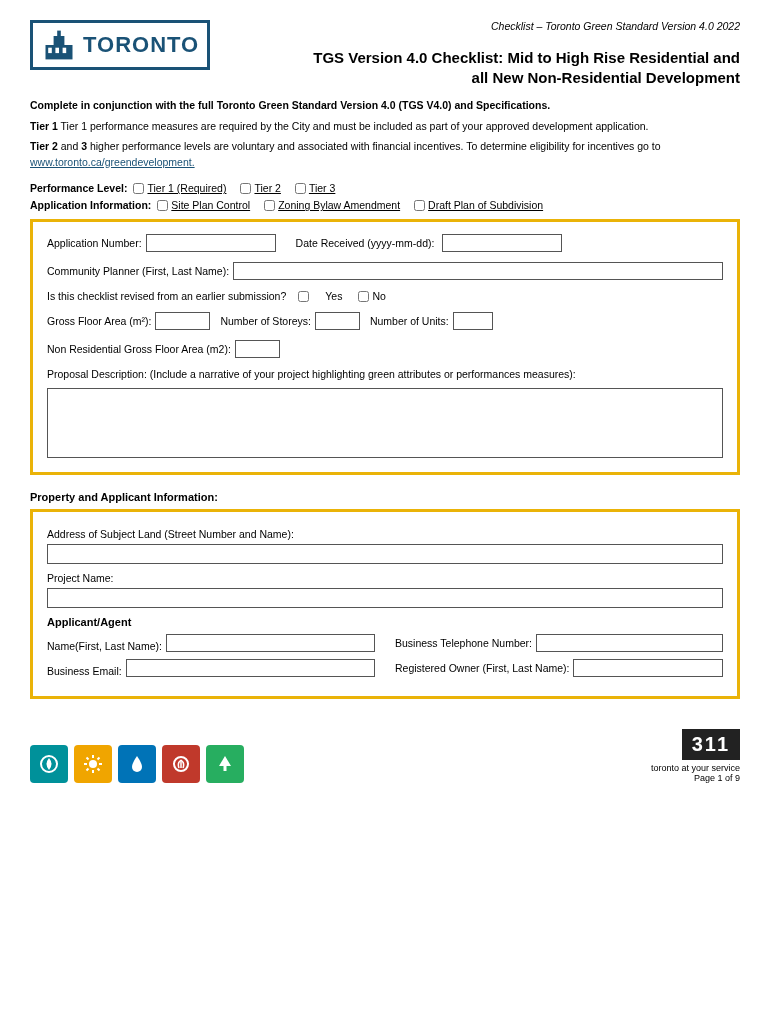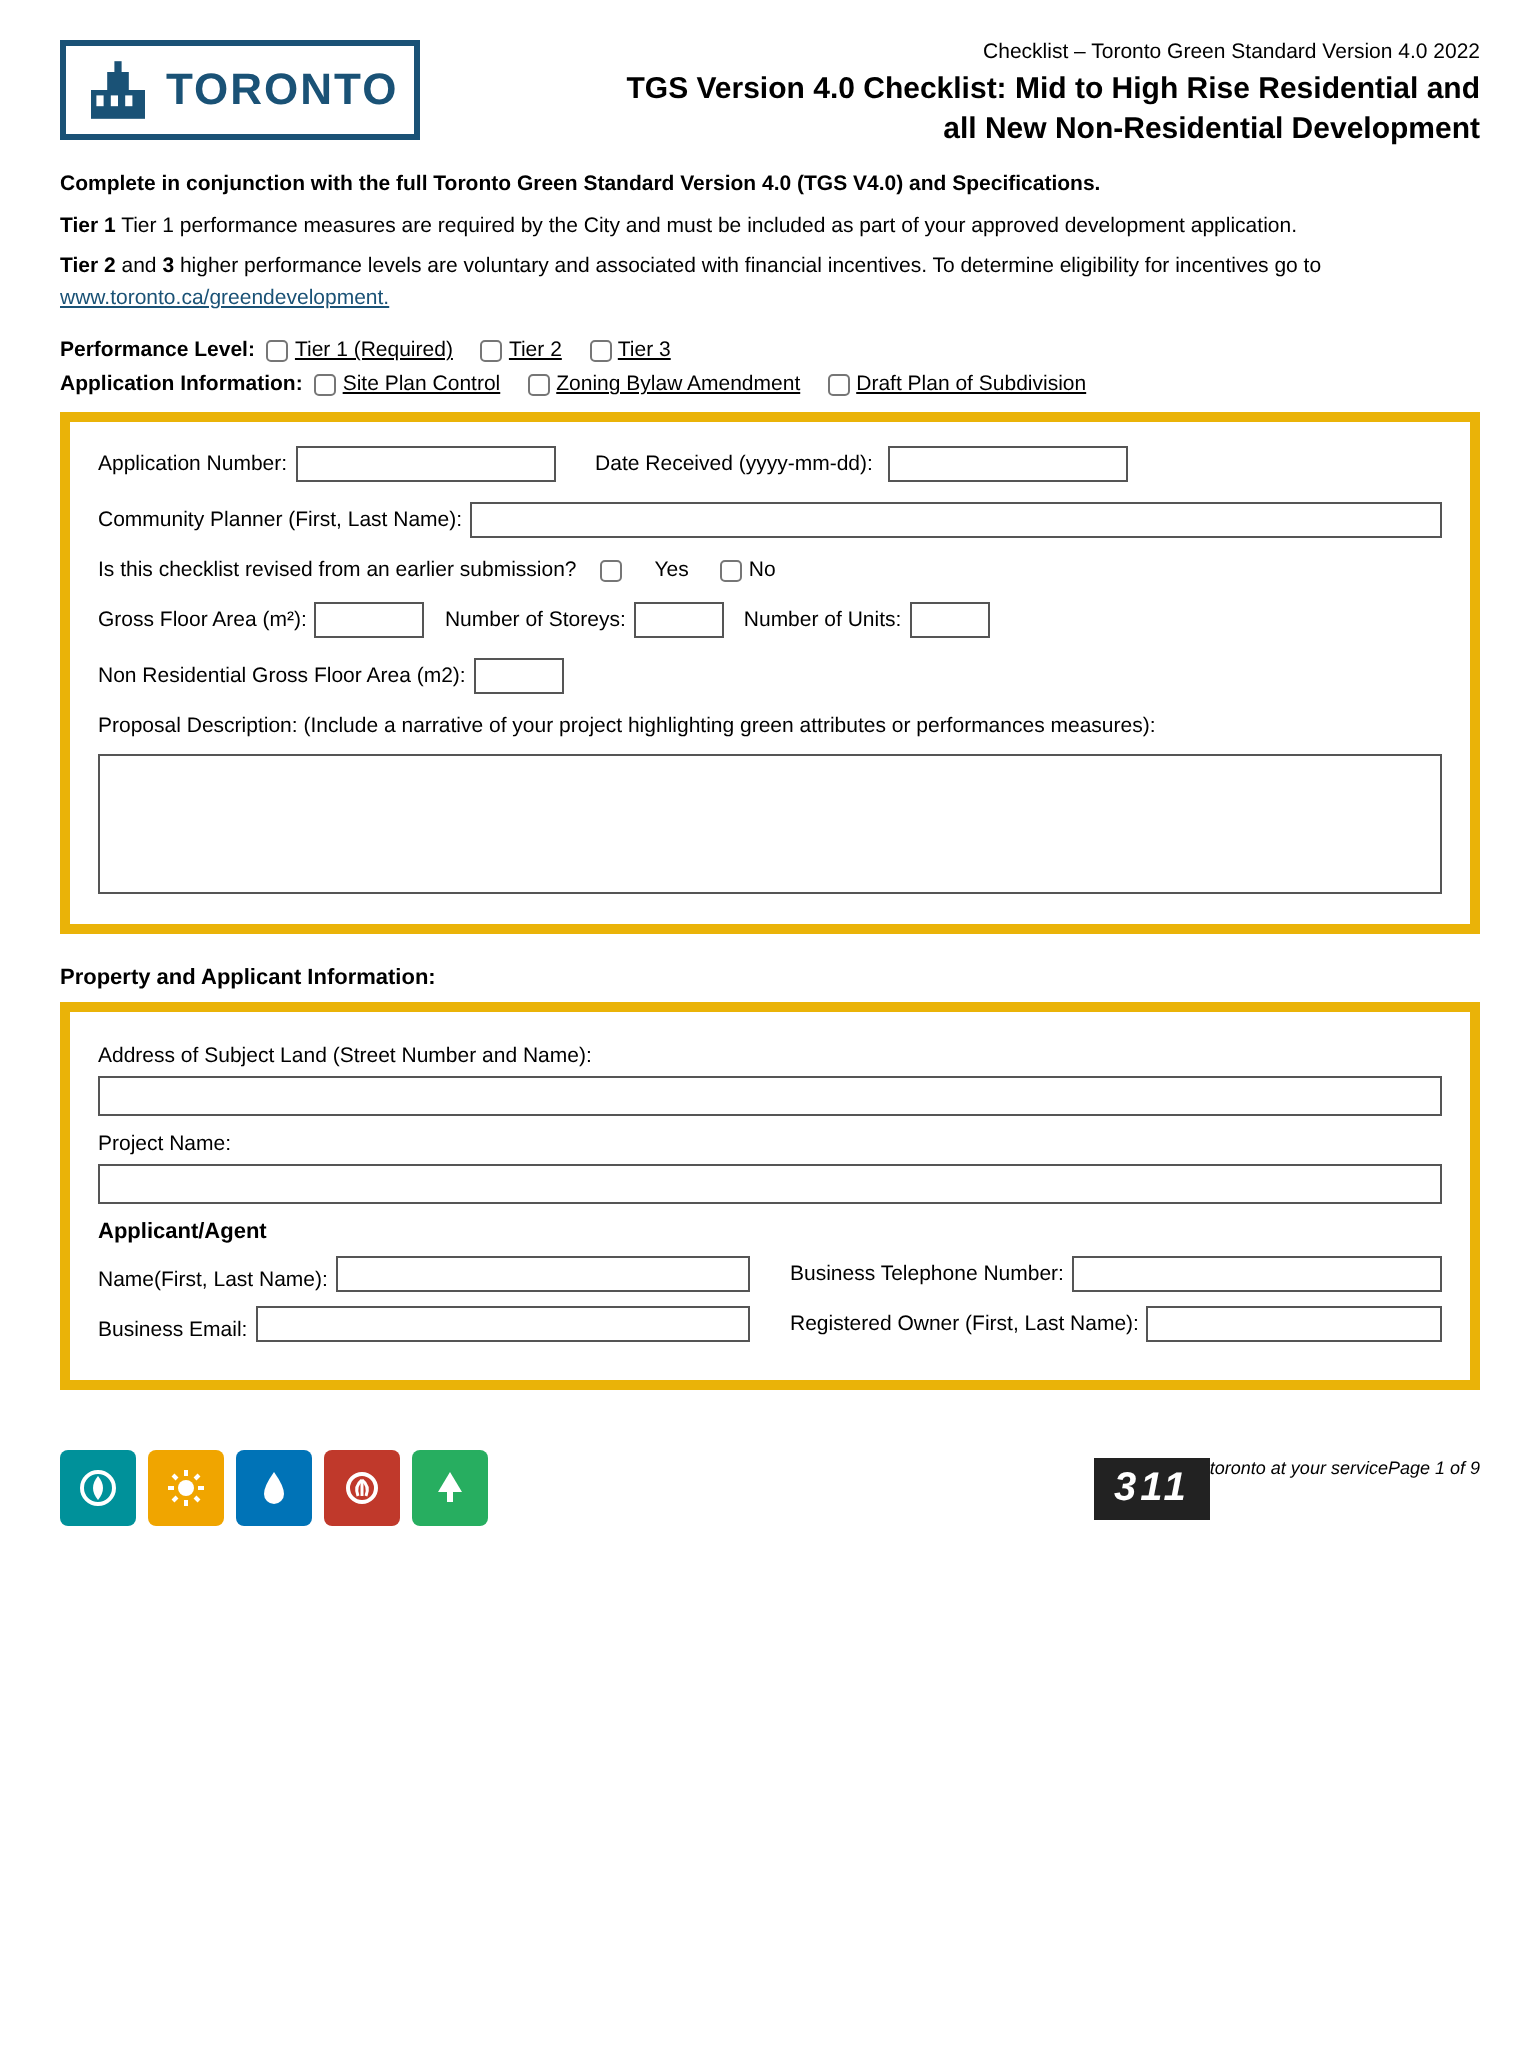--- a/index.html
+++ b/index.html
@@ -40,21 +40,22 @@
       letter-spacing: 1px;
     }
     .header-right {
       text-align: right;
       flex: 1;
       padding-left: 20px;
     }
     .header-subtitle {
       font-size: 10.5px;
       color: #000;
-      margin-bottom: 3px;
+      margin-bottom: 16px;
+      font-style: italic;
     }
     .header-title {
       font-size: 15px;
       font-weight: bold;
       color: #000;
       line-height: 1.3;
     }
     .intro-section {
       margin-bottom: 10px;
     }
@@ -95,21 +96,21 @@
       display: flex;
       align-items: center;
       gap: 3px;
     }
     .checkbox-item input[type="checkbox"] {
       width: 11px;
       height: 11px;
       margin: 0;
     }
     .form-border-box {
-      border: 5px solid #eab308;
+      border: 3px solid #eab308;
       padding: 12px 14px;
       margin-bottom: 16px;
     }
     .form-row {
       display: flex;
       align-items: center;
       margin-bottom: 10px;
       font-size: 10.5px;
       flex-wrap: wrap;
     }
@@ -205,23 +206,22 @@
       align-items: center;
       justify-content: center;
     }
     .icon-teal { background-color: #00919a; }
     .icon-yellow { background-color: #f0a500; }
     .icon-blue { background-color: #0073b7; }
     .icon-red { background-color: #c0392b; }
     .icon-green { background-color: #27ae60; }
     .footer-right {
       display: flex;
-      flex-direction: row;
-      align-items: flex-start;
-      font-style: italic;
+      flex-direction: column;
+      align-items: flex-end;
     }
     .page-311 {
       background: #222;
       color: #fff;
       font-size: 20px;
       font-weight: bold;
       padding: 4px 10px;
       letter-spacing: 2px;
       margin-bottom: 3px;
     }

